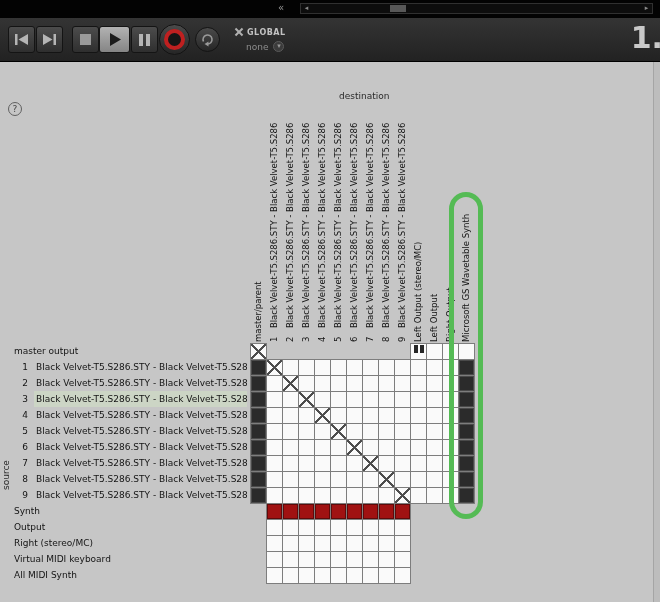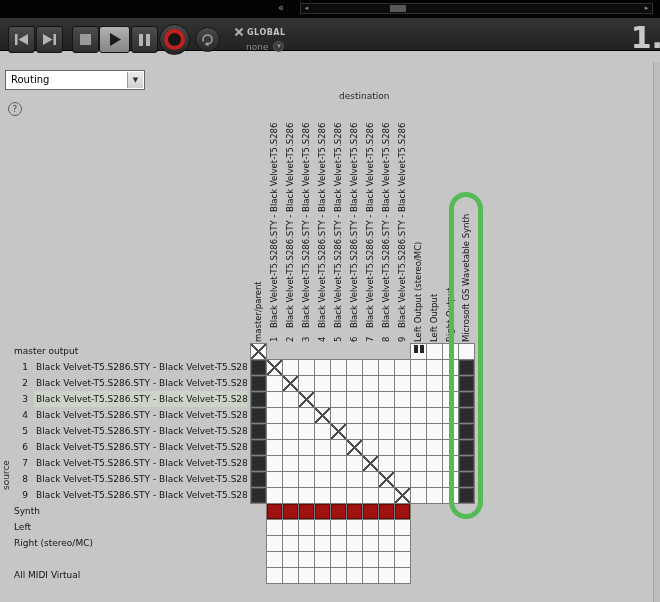--- a/index.html
+++ b/index.html
@@ -10,21 +10,21 @@
   
   .titlebar { position:absolute; left:0; top:0; width:660px; height:18px; background:#030303; color:#c0c0c0; }
   .title { position:absolute; left:4px; top:3px; font-size:10px; white-space:nowrap; color:#cfcfcf; }
   .collapse { position:absolute; left:278px; top:2px; font-size:10px; color:#9a9a9a; cursor:pointer; }
   .hscroll { position:absolute; left:300px; top:3px; width:353px; height:11px; background:#0d0d0d; border:1px solid #303030; display:flex; align-items:center; }
   .hscroll .arr { width:11px; font-size:7px; line-height:9px; text-align:center; color:#8a8a8a; }
   .hscroll .track { flex:1; position:relative; height:100%; }
   .hscroll .thumb { position:absolute; left:78px; top:1px; width:16px; height:7px; background:#585858; }
 
   
-  .toolbar { position:absolute; left:0; top:18px; width:660px; height:33px; background:linear-gradient(#343434,#222); border-bottom:1px solid #000; }
+  .toolbar { position:absolute; left:0; top:18px; width:660px; height:44px; background:linear-gradient(#343434,#222); border-bottom:1px solid #000; }
   .tbtn { position:absolute; top:8px; width:27px; height:27px; border:1px solid #141414; border-radius:3px;
           background:linear-gradient(#4c4c4c,#2f2f2f); display:flex; align-items:center; justify-content:center; cursor:pointer; }
   .tbtn.play { background:linear-gradient(#b2b2b2,#858585); width:31px; }
   .roundbtn { position:absolute; border-radius:50%; border:1px solid #141414; background:linear-gradient(#4a4a4a,#262626); display:flex; align-items:center; justify-content:center; cursor:pointer; }
   .rec { left:159px; top:6px; width:31px; height:31px; }
   .rec .ring { width:21px; height:21px; border-radius:50%; border:4px solid #bf2020; background:#161616; }
   .loop { left:195px; top:9px; width:25px; height:25px; }
   .global { position:absolute; left:234px; top:9px; }
   .g1 { display:flex; align-items:center; gap:3px; font-size:8px; font-weight:bold; letter-spacing:.5px; color:#c2c2c2; }
   .g2 { display:flex; align-items:flex-end; gap:5px; margin-top:4px; margin-left:12px; font-size:9px; color:#8d8d8d; }
@@ -129,24 +129,20 @@
         <span>none</span>
         <span class="chevcirc">▾</span>
       </div>
     </div>
     <div class="pagenum">1.</div>
   </div>
 
   <div class="main">
     <div class="rightstrip"></div>
 
-    <div class="combo">
-      <span class="val">Routing</span>
-      <span class="btn">▼</span>
-    </div>
     <div class="help">?</div>
 
     <div class="destlbl">destination</div>
     <div class="srclbl">source</div>
 
     <div id="matrix" style="position:absolute;inset:0;">
         <div class="colhdr" style="left: 250px;">master/parent</div>
         <div class="colhdr" style="left: 266px;">1  Black Velvet-T5.S286.STY - Black Velvet-T5.S286</div>
         <div class="colhdr" style="left: 282px;">2  Black Velvet-T5.S286.STY - Black Velvet-T5.S286</div>
         <div class="colhdr" style="left: 298px;">3  Black Velvet-T5.S286.STY - Black Velvet-T5.S286</div>
@@ -173,23 +169,24 @@
         <div class="rowlbl" style="top: 361px; left: 34px;">Black Velvet-T5.S286.STY - Black Velvet-T5.S28</div>
         <div class="rownum" style="top: 377px;">6</div>
         <div class="rowlbl" style="top: 377px; left: 34px;">Black Velvet-T5.S286.STY - Black Velvet-T5.S28</div>
         <div class="rownum" style="top: 393px;">7</div>
         <div class="rowlbl" style="top: 393px; left: 34px;">Black Velvet-T5.S286.STY - Black Velvet-T5.S28</div>
         <div class="rownum" style="top: 409px;">8</div>
         <div class="rowlbl" style="top: 409px; left: 34px;">Black Velvet-T5.S286.STY - Black Velvet-T5.S28</div>
         <div class="rownum" style="top: 425px;">9</div>
         <div class="rowlbl" style="top: 425px; left: 34px;">Black Velvet-T5.S286.STY - Black Velvet-T5.S28</div>
         <div class="rowlbl" style="top: 441px; left: 12px;">Synth</div>
-        <div class="rowlbl" style="top: 457px; left: 12px;">Left</div>
+        <div class="rowlbl" style="top: 457px; left: 12px;">Output</div>
         <div class="rowlbl" style="top: 473px; left: 12px;">Right (stereo/MC)</div>
-        <div class="rowlbl" style="top: 505px; left: 12px;">All MIDI Virtual</div>
+        <div class="rowlbl" style="top: 489px; left: 12px;">Virtual MIDI keyboard</div>
+        <div class="rowlbl" style="top: 505px; left: 12px;">All MIDI Synth</div>
         <div class="cell x" style="left: 250px; top: 281px;"></div>
         <div class="cell i" style="left: 410px; top: 281px;"></div>
         <div class="cell" style="left: 426px; top: 281px;"></div>
         <div class="cell" style="left: 442px; top: 281px;"></div>
         <div class="cell" style="left: 458px; top: 281px;"></div>
         <div class="cell f" style="left: 250px; top: 297px;"></div>
         <div class="cell x" style="left: 266px; top: 297px;"></div>
         <div class="cell" style="left: 282px; top: 297px;"></div>
         <div class="cell" style="left: 298px; top: 297px;"></div>
         <div class="cell" style="left: 314px; top: 297px;"></div>

